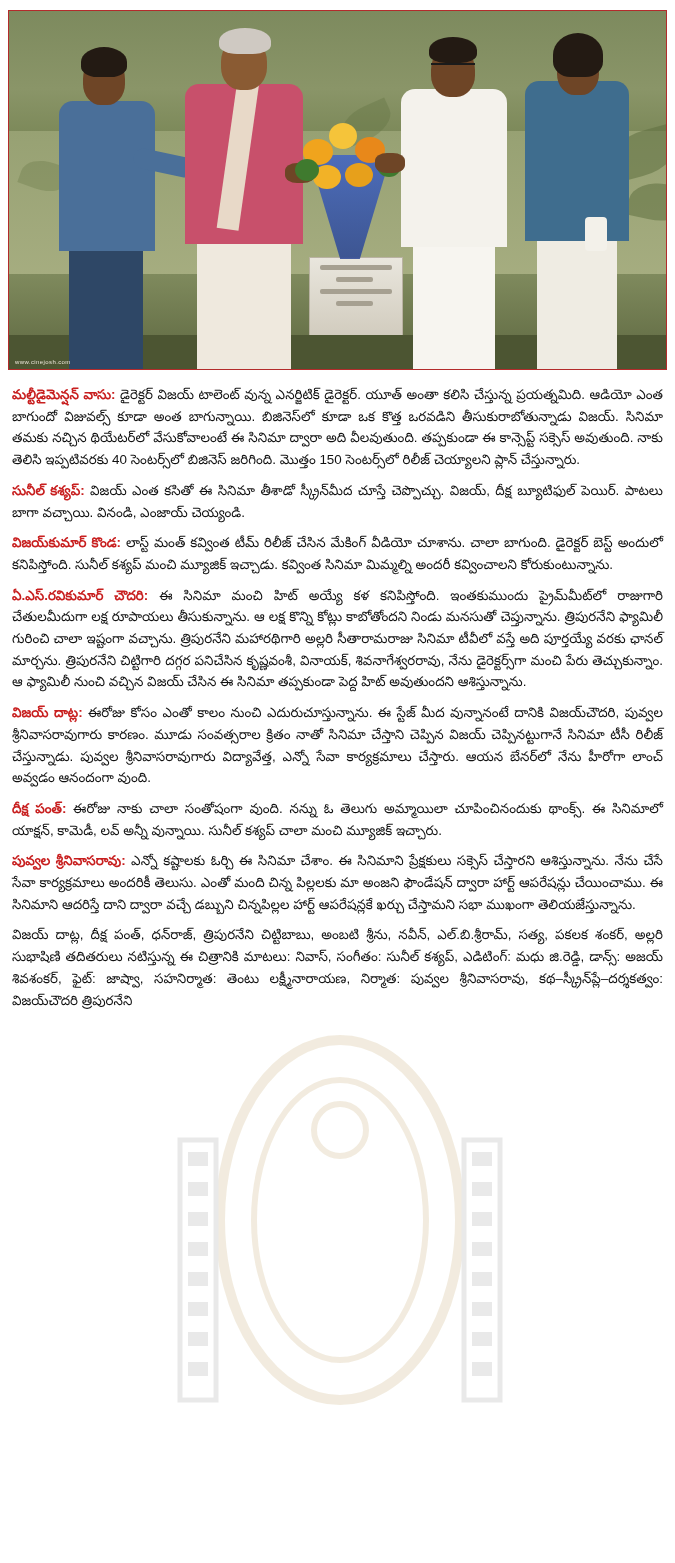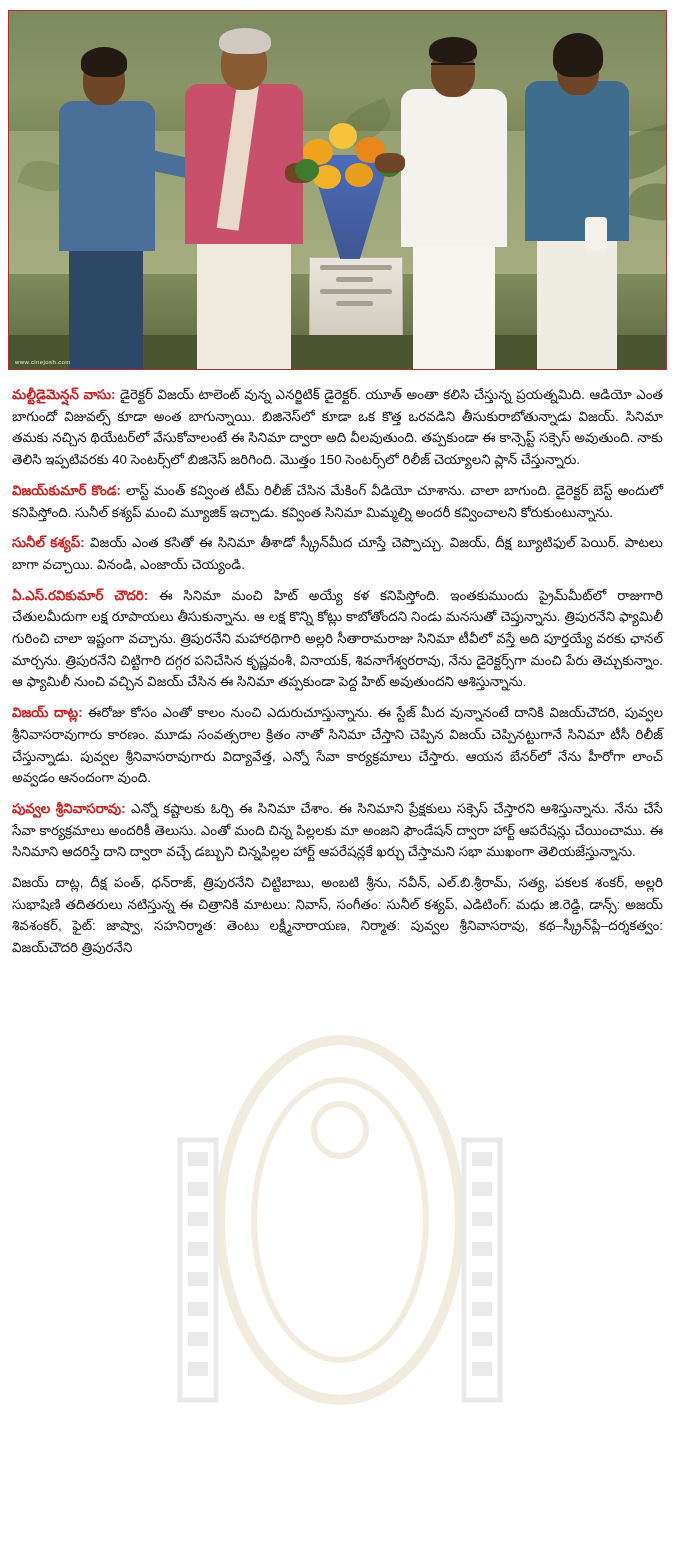--- a/index.html
+++ b/index.html
@@ -269,35 +269,38 @@
   </svg>
 
   <div class="article">
 
 
     <p class="para">
       <span class="speaker">మల్టీడైమెన్షన్ వాసు:</span><span> డైరెక్టర్ విజయ్ టాలెంట్ వున్న ఎనర్జిటిక్ డైరెక్టర్. యూత్ అంతా కలిసి చేస్తున్న ప్రయత్నమిది. ఆడియో ఎంత బాగుందో విజువల్స్ కూడా అంత బాగున్నాయి. బిజినెస్‌లో కూడా ఒక కొత్త ఒరవడిని తీసుకురాబోతున్నాడు విజయ్. సినిమా తమకు నచ్చిన థియేటర్‌లో వేసుకోవాలంటే ఈ సినిమా ద్వారా అది వీలవుతుంది. తప్పకుండా ఈ కాన్సెప్ట్ సక్సెస్ అవుతుంది. నాకు తెలిసి ఇప్పటివరకు 40 సెంటర్స్‌లో బిజినెస్ జరిగింది. మొత్తం 150 సెంటర్స్‌లో రిలీజ్ చెయ్యాలని ప్లాన్ చేస్తున్నారు.</span>
     </p>
 
     <p class="para">
+      <span class="speaker">సునీల్ కశ్యప్:</span><span> విజయ్ ఎంత కసితో ఈ సినిమా తీశాడో స్క్రీన్‌మీద చూస్తే చెప్పొచ్చు. విజయ్, దీక్ష బ్యూటిఫుల్ పెయిర్. పాటలు బాగా వచ్చాయి. వినండి, ఎంజాయ్ చెయ్యండి.</span>
+    </p>
+
+    <p class="para">
       <span class="speaker">విజయ్‌కుమార్ కొండ:</span><span> లాస్ట్ మంత్ కవ్వింత టీమ్ రిలీజ్ చేసిన మేకింగ్ వీడియో చూశాను. చాలా బాగుంది. డైరెక్టర్ బెస్ట్ అందులో కనిపిస్తోంది. సునీల్ కశ్యప్ మంచి మ్యూజిక్ ఇచ్చాడు. కవ్వింత సినిమా మిమ్మల్ని అందరీ కవ్వించాలని కోరుకుంటున్నాను.</span>
     </p>
 
     <p class="para">
-      <span class="speaker">సునీల్ కశ్యప్:</span><span> విజయ్ ఎంత కసితో ఈ సినిమా తీశాడో స్క్రీన్‌మీద చూస్తే చెప్పొచ్చు. విజయ్, దీక్ష బ్యూటిఫుల్ పెయిర్. పాటలు బాగా వచ్చాయి. వినండి, ఎంజాయ్ చెయ్యండి.</span>
-    </p>
-
-    <p class="para">
       <span class="speaker">ఏ.ఎస్.రవికుమార్ చౌదరి:</span><span> ఈ సినిమా మంచి హిట్ అయ్యే కళ కనిపిస్తోంది. ఇంతకుముందు ప్రైమ్‌మీట్‌లో రాజుగారి చేతులమీదుగా లక్ష రూపాయలు తీసుకున్నాను. ఆ లక్ష కొన్ని కోట్లు కాబోతోందని నిండు మనసుతో చెప్తున్నాను. త్రిపురనేని ఫ్యామిలీ గురించి చాలా ఇష్టంగా వచ్చాను. త్రిపురనేని మహారథిగారి అల్లరి సీతారామరాజు సినిమా టీవీలో వస్తే అది పూర్తయ్యే వరకు ఛానల్ మార్చను. త్రిపురనేని చిట్టిగారి దగ్గర పనిచేసిన కృష్ణవంశీ, వినాయక్, శివనాగేశ్వరరావు, నేను డైరెక్టర్స్‌గా మంచి పేరు తెచ్చుకున్నాం. ఆ ఫ్యామిలీ నుంచి వచ్చిన విజయ్ చేసిన ఈ సినిమా తప్పకుండా పెద్ద హిట్ అవుతుందని ఆశిస్తున్నాను.</span>
     </p>
 
     <p class="para">
       <span class="speaker">విజయ్ దాట్ల:</span><span> ఈరోజు కోసం ఎంతో కాలం నుంచి ఎదురుచూస్తున్నాను. ఈ స్టేజ్ మీద వున్నానంటే దానికి విజయ్‌చౌదరి, పువ్వల శ్రీనివాసరావుగారు కారణం. మూడు సంవత్సరాల క్రితం నాతో సినిమా చేస్తాని చెప్పిన విజయ్ చెప్పినట్టుగానే సినిమా టీసీ రిలీజ్ చేస్తున్నాడు. పువ్వల శ్రీనివాసరావుగారు విద్యావేత్త, ఎన్నో సేవా కార్యక్రమాలు చేస్తారు. ఆయన బేనర్‌లో నేను హీరోగా లాంచ్ అవ్వడం ఆనందంగా వుంది.</span>
     </p>
 
+    <p class="para">
+      <span class="speaker">దీక్ష పంత్:</span><span> ఈరోజు నాకు చాలా సంతోషంగా వుంది. నన్ను ఓ తెలుగు అమ్మాయిలా చూపించినందుకు థాంక్స్. ఈ సినిమాలో యాక్షన్, కామెడీ, లవ్ అన్నీ వున్నాయి. సునీల్ కశ్యప్ చాలా మంచి మ్యూజిక్ ఇచ్చారు.</span>
+    </p>
 
     <p class="para">
       <span class="speaker">పువ్వల శ్రీనివాసరావు:</span><span> ఎన్నో కష్టాలకు ఓర్చి ఈ సినిమా చేశాం. ఈ సినిమాని ప్రేక్షకులు సక్సెస్ చేస్తారని ఆశిస్తున్నాను. నేను చేసే సేవా కార్యక్రమాలు అందరికీ తెలుసు. ఎంతో మంది చిన్న పిల్లలకు మా అంజని ఫౌండేషన్ ద్వారా హార్ట్ ఆపరేషన్లు చేయించాము. ఈ సినిమాని ఆదరిస్తే దాని ద్వారా వచ్చే డబ్బుని చిన్నపిల్లల హార్ట్ ఆపరేషన్లకే ఖర్చు చేస్తామని సభా ముఖంగా తెలియజేస్తున్నాను.</span>
     </p>
 
     <p class="credits">విజయ్ దాట్ల, దీక్ష పంత్, ధన్‌రాజ్, త్రిపురనేని చిట్టిబాబు, అంబటి శ్రీను, నవీన్, ఎల్.బి.శ్రీరామ్, సత్య, పకలక శంకర్, అల్లరి సుభాషిణి తదితరులు నటిస్తున్న ఈ చిత్రానికి మాటలు: నివాస్, సంగీతం: సునీల్ కశ్యప్, ఎడిటింగ్: మధు జి.రెడ్డి, డాన్స్: అజయ్ శివశంకర్, ఫైట్: జాష్వా, సహనిర్మాత: తెంటు లక్ష్మీనారాయణ, నిర్మాత: పువ్వల శ్రీనివాసరావు, కథ–స్క్రీన్‌ప్లే–దర్శకత్వం: విజయ్‌చౌదరి త్రిపురనేని</p>
   </div>
 </div>
 
 </body></html>

